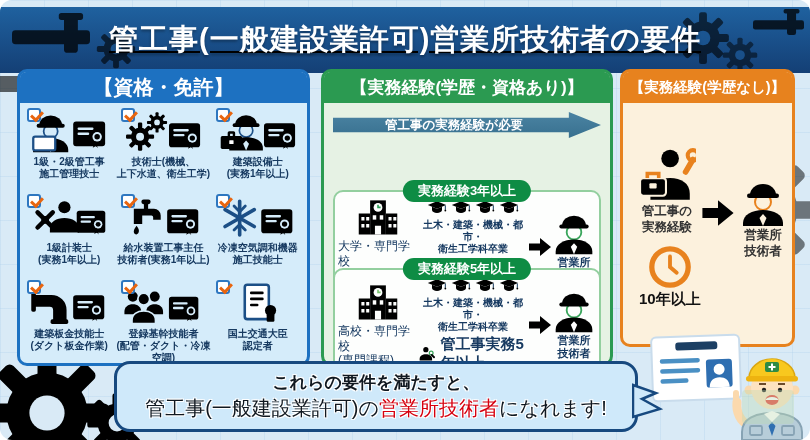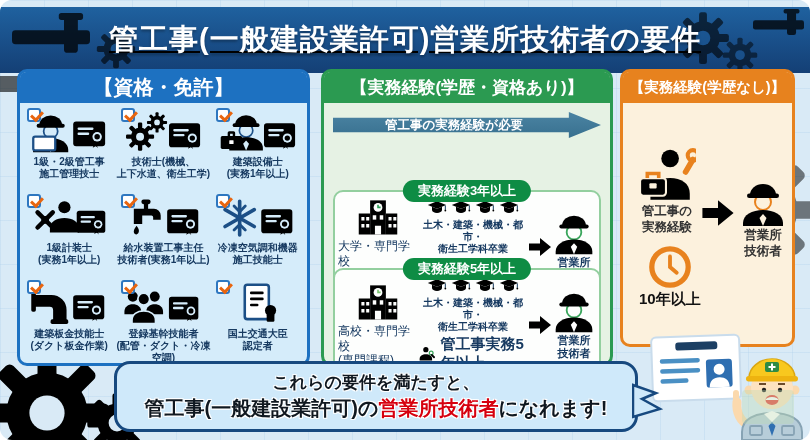--- a/index.html
+++ b/index.html
@@ -60,21 +60,21 @@
   
   .orangeicon{color:#e8821e;}
   .rp-item{position:absolute;display:flex;flex-direction:column;align-items:center;}
   .rp-label{font-size:12.5px;font-weight:bold;color:#333;text-align:center;line-height:1.25;}
   .rp-years{font-size:15px;font-weight:bold;color:#111;}
   
   .banner{position:absolute;left:114px;top:361px;width:524px;height:71px;background:#cfe9fa;border:3px solid #17497f;
     border-radius:16px;display:flex;flex-direction:column;align-items:center;justify-content:center;z-index:5;}
   .banner .l1{font-size:17px;font-weight:bold;color:#101820;
     text-shadow:-1px -1px 0 #fff,1px -1px 0 #fff,-1px 1px 0 #fff,1px 1px 0 #fff;}
-  .banner .l2{font-size:20px;font-weight:bold;color:#101820;margin-top:1px;
+  .banner .l2{font-size:20px;font-weight:normal;color:#101820;margin-top:1px;
     text-shadow:-1px -1px 0 #fff,1px -1px 0 #fff,-1px 1px 0 #fff,1px 1px 0 #fff;}
   .banner .hl{color:#d6000f;}
   .tail{position:absolute;left:632px;top:381px;z-index:6;}
   .mascot{position:absolute;left:646px;top:326px;z-index:4;}
   .watermark{position:absolute;left:742px;top:390px;width:52px;height:34px;background:rgba(188,219,178,.38);border-radius:4px;z-index:7;}
 </style>
 </head>
 <body>
 
 <svg width="0" height="0" style="position:absolute">

